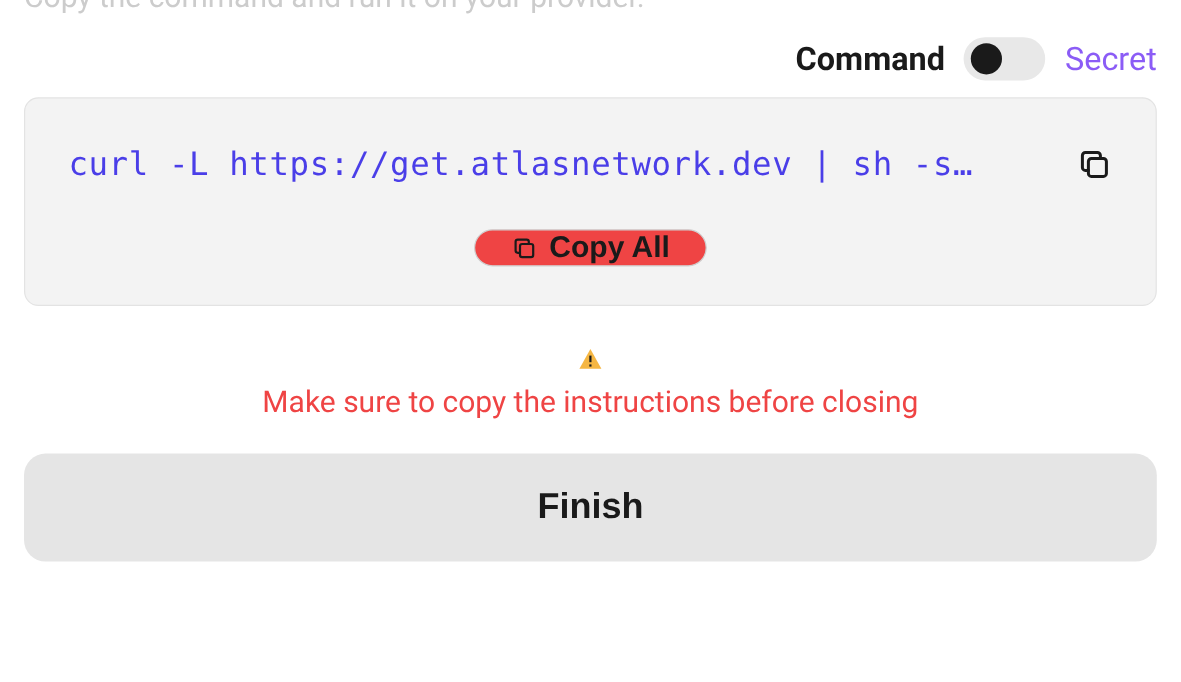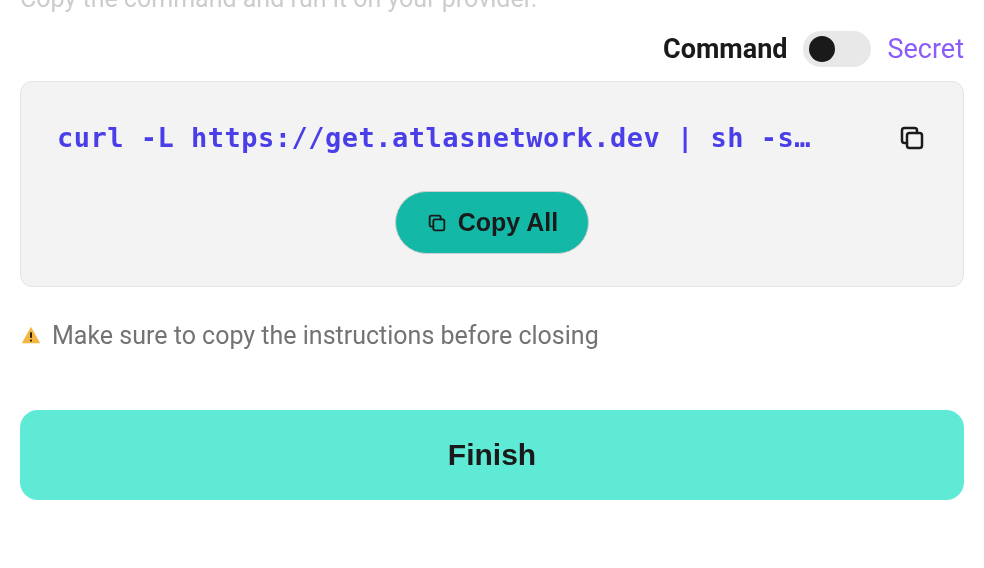--- a/index.html
+++ b/index.html
@@ -61,24 +61,23 @@
     }
     .code-panel {
       background: #f3f3f3;
       border: 1px solid #e3e3e3;
       border-radius: 12px;
       padding: 40px 36px 32px 36px;
       position: relative;
     }
     .code-row {
       display: flex;
-      align-items: flex-end;
+      align-items: flex-start;
       justify-content: space-between;
       gap: 32px;
-      font-weight: bold;
     }
     .code-text {
       font-family: "SF Mono", ui-monospace, Menlo, Monaco, Consolas, monospace;
       font-size: 27px;
       color: #4a3ee8;
       white-space: nowrap;
       overflow: hidden;
       text-overflow: ellipsis;
       flex: 1;
       letter-spacing: 0.5px;
@@ -86,45 +85,46 @@
     .copy-inline-icon {
       flex-shrink: 0;
       cursor: pointer;
       color: #1a1a1a;
     }
     .copy-all-button {
       display: flex;
       align-items: center;
       gap: 10px;
       margin: 38px auto 0 auto;
-      background: #14b8a6;
+      background: #ef4444;
       border: 1px solid #cfcfcf;
       border-radius: 34px;
-      padding: 16px 30px;
+      padding: 0 30px;
       font-size: 25px;
       font-weight: 600;
       color: #1a1a1a;
       cursor: pointer;
     }
     .warning-row {
       display: flex;
       align-items: center;
       gap: 10px;
       margin-top: 34px;
-      color: #737373;
+      color: #ef4444;
       font-size: 25px;
+      flex-direction: column;
     }
     .warning-icon {
       color: #e6a23c;
     }
     .finish-button {
       display: block;
       width: 100%;
-      margin-top: 60px;
-      background: #5eead4;
+      margin-top: 28px;
+      background: #e5e5e5;
       border: none;
       border-radius: 18px;
       padding: 28px 0;
       font-size: 30px;
       font-weight: 600;
       color: #1a1a1a;
       cursor: pointer;
       text-align: center;
     }
     svg {

